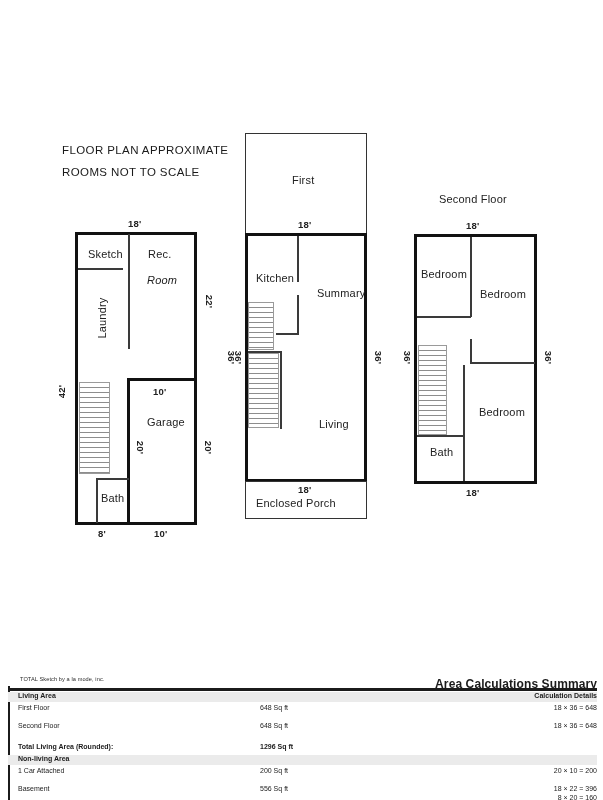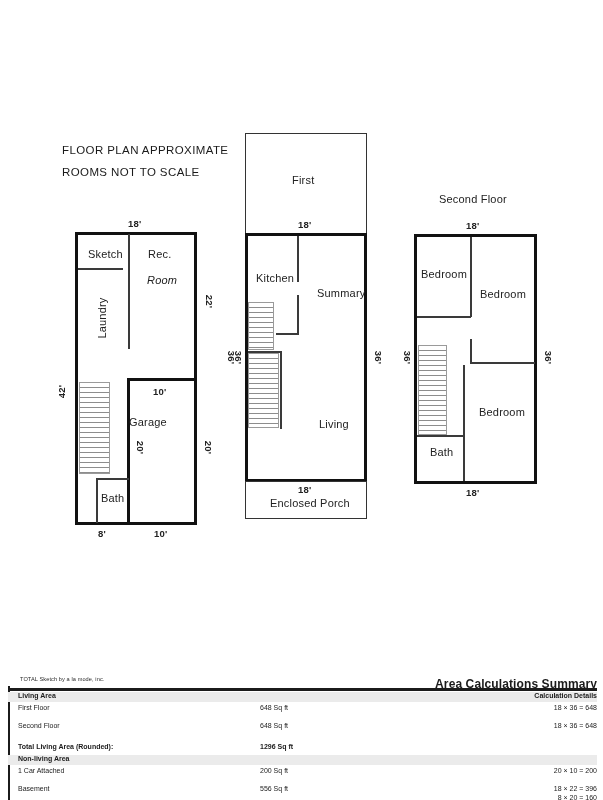--- a/index.html
+++ b/index.html
@@ -132,21 +132,21 @@
     <div class="wall-in" style="left:78px;  top:268px; width:45px;  height:1.6px;"></div>
     <div class="wall-in" style="left:96px;  top:478px; width:33px;  height:1.6px;"></div>
     <div class="wall-in" style="left:96px;  top:478px; width:1.6px; height:45px;"></div>
 
     <div class="stairs" style="left:79px; top:382px; width:31px; height:92px;"></div>
 
     <div class="lbl" style="left:88px;  top:248px;">Sketch</div>
     <div class="lbl" style="left:148px; top:248px;">Rec.</div>
     <div class="lbl" style="left:147px; top:274px;font-style:italic;">Room</div>
     <div class="lbl rot-ccw" style="left:74px; top:312px; width:56px; text-align:center;">Laundry</div>
-    <div class="lbl" style="left:129px; top:416px;">Garage</div>
+    <div class="lbl" style="left:147px; top:416px;">Garage</div>
     <div class="lbl" style="left:101px; top:492px;">Bath</div>
 
     <div class="dim" style="left:128px; top:218px;">18'</div>
     <div class="dim rot-cw" style="left:200px; top:296px; width:18px; text-align:center;">22'</div>
     <div class="dim rot-cw" style="left:222px; top:352px; width:18px; text-align:center;">36'</div>
     <div class="dim rot-ccw" style="left:52px; top:386px; width:18px; text-align:center;">42'</div>
     <div class="dim" style="left:153px; top:386px;">10'</div>
     <div class="dim rot-cw" style="left:131px; top:442px; width:18px; text-align:center;">20'</div>
     <div class="dim rot-cw" style="left:199px; top:442px; width:18px; text-align:center;">20'</div>
     <div class="dim" style="left:98px;  top:528px;">8'</div>
@@ -175,21 +175,21 @@
 
     <div class="lbl" style="left:256px; top:272px;">Kitchen</div>
     <div class="lbl" style="left:317px; top:287px;">Summary</div>
     <div class="lbl" style="left:319px; top:418px;">Living</div>
 
     <div class="dim rot-cw" style="left:229px; top:352px; width:18px; text-align:center;">36'</div>
     <div class="dim rot-cw" style="left:369px; top:352px; width:18px; text-align:center;">36'</div>
 
     <div class="room-box-thin" style="left:245px; top:481px; width:122px; height:38px;"></div>
     <div class="dim" style="left:298px; top:484px;">18'</div>
-    <div class="lbl" style="left:270px; top:497px;">Enclosed Porch</div>
+    <div class="lbl" style="left:256px; top:497px;">Enclosed Porch</div>
   </div>
 
   <div>
     <div class="lbl" style="left:439px; top:193px;">Second Floor</div>
     <div class="dim" style="left:466px; top:220px;">18'</div>
 
     <div class="wall-out" style="left:414px; top:234px; width:123px; height:3px;"></div>
     <div class="wall-out" style="left:414px; top:234px; width:3px;  height:250px;"></div>
     <div class="wall-out" style="left:534px; top:234px; width:3px;  height:250px;"></div>
     <div class="wall-out" style="left:414px; top:481px; width:123px; height:3px;"></div>

